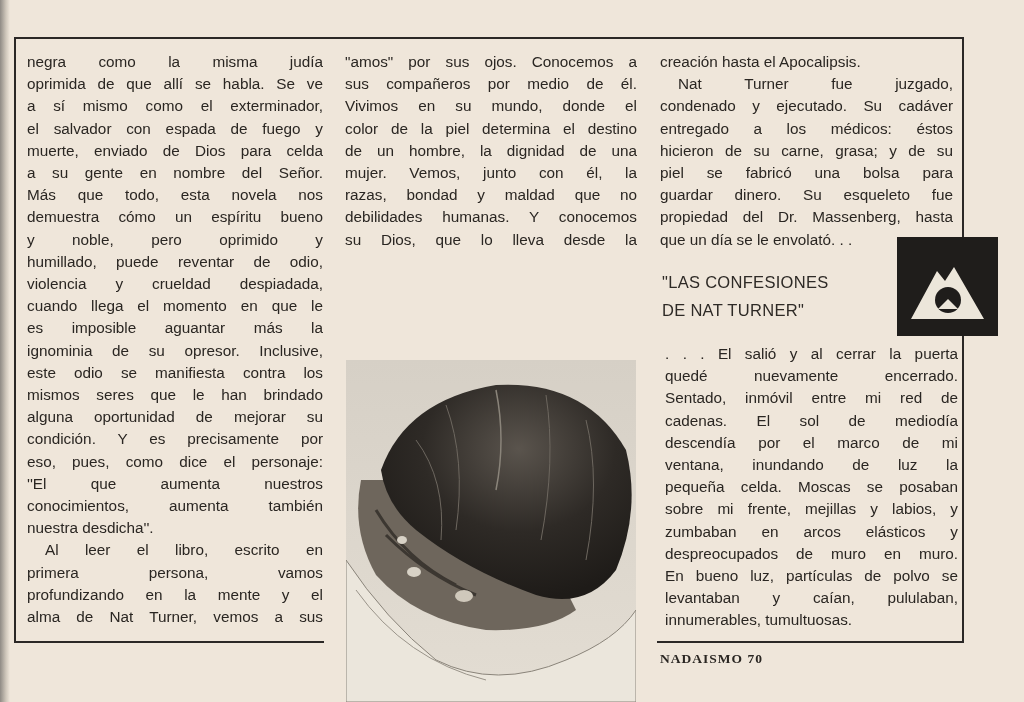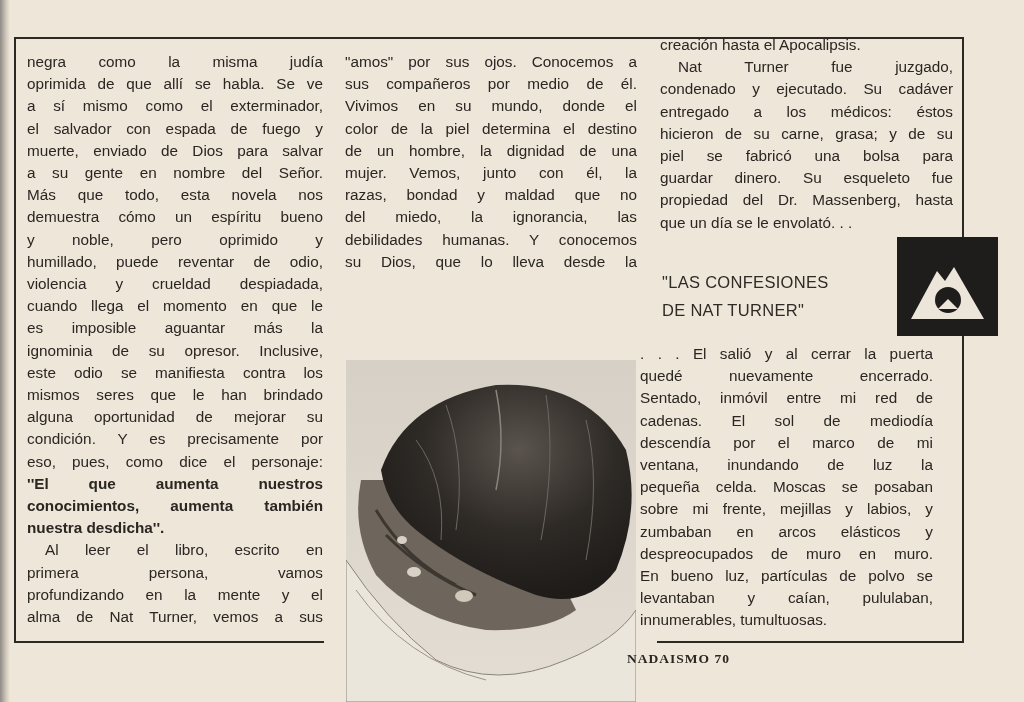--- a/index.html
+++ b/index.html
@@ -46,29 +46,29 @@
     .col .line {
       display: block;
       text-align: justify;
       text-align-last: justify;
       white-space: nowrap;
     }
     .col .line.last {
       text-align-last: left;
     }
     .col .bold {
-      font-weight: bold;
+      font-weight: normal;
     }
     .col .indent {
       padding-left: 18px;
     }
     .col1 { left: 27px; top: 51px; width: 296px; }
     .col2 { left: 345px; top: 51px; width: 292px; }
-    .col3 { left: 660px; top: 34px; width: 293px; }
-    .col3b { left: 640px; top: 343px; width: 293px; }
+    .col3 { left: 660px; top: 51px; width: 293px; }
+    .col3b { left: 665px; top: 343px; width: 293px; }
     .heading {
       position: absolute;
       left: 662px;
       top: 268px;
       font-size: 16.5px;
       line-height: 28px;
       letter-spacing: 0.3px;
       color: #2e2a26;
     }
     .heading span { display: block; }
@@ -85,21 +85,21 @@
       position: absolute;
       left: 346px;
       top: 360px;
       width: 290px;
       height: 342px;
       overflow: hidden;
       background: #d9d3c9;
     }
     .footer {
       position: absolute;
-      left: 627px;
+      left: 660px;
       top: 651px;
       font-family: "Liberation Serif", serif;
       font-weight: bold;
       font-size: 13.5px;
       letter-spacing: 1px;
       color: #2a2622;
     }
   </style>
 </head>
 <body>
@@ -108,21 +108,21 @@
 
 <div class="frame"></div>
 <div class="frame-bottom" style="left:14px; top:641px; width:310px;"></div>
 <div class="frame-bottom" style="left:657px; top:641px; width:307px;"></div>
 
 <div class="col col1">
   <span class="line">negra como la misma judía</span>
   <span class="line">oprimida de que allí se habla. Se ve</span>
   <span class="line">a sí mismo como el exterminador,</span>
   <span class="line">el salvador con espada de fuego y</span>
-  <span class="line">muerte, enviado de Dios para salvar</span>
+  <span class="line">muerte, enviado de Dios para celda</span>
   <span class="line">a su gente en nombre del Señor.</span>
   <span class="line">Más que todo, esta novela nos</span>
   <span class="line">demuestra cómo un espíritu bueno</span>
   <span class="line">y noble, pero oprimido y</span>
   <span class="line">humillado, puede reventar de odio,</span>
   <span class="line">violencia y crueldad despiadada,</span>
   <span class="line">cuando llega el momento en que le</span>
   <span class="line">es imposible aguantar más la</span>
   <span class="line">ignominia de su opresor. Inclusive,</span>
   <span class="line">este odio se manifiesta contra los</span>
@@ -140,21 +140,20 @@
 </div>
 
 <div class="col col2">
   <span class="line">"amos" por sus ojos. Conocemos a</span>
   <span class="line">sus compañeros por medio de él.</span>
   <span class="line">Vivimos en su mundo, donde el</span>
   <span class="line">color de la piel determina el destino</span>
   <span class="line">de un hombre, la dignidad de una</span>
   <span class="line">mujer. Vemos, junto con él, la</span>
   <span class="line">razas, bondad y maldad que no</span>
-  <span class="line">del miedo, la ignorancia, las</span>
   <span class="line">debilidades humanas. Y conocemos</span>
   <span class="line">su Dios, que lo lleva desde la</span>
 </div>
 
 <div class="photo" title="Fotografía: cabeza de un hombre cubriéndose el rostro con las manos">
   <svg width="290" height="342" viewBox="0 0 290 342" xmlns="http://www.w3.org/2000/svg">
     <defs>
       <radialGradient id="hair" cx="55%" cy="30%" r="70%">
         <stop offset="0%" stop-color="#5a544d"></stop>
         <stop offset="55%" stop-color="#2e2a26"></stop>

